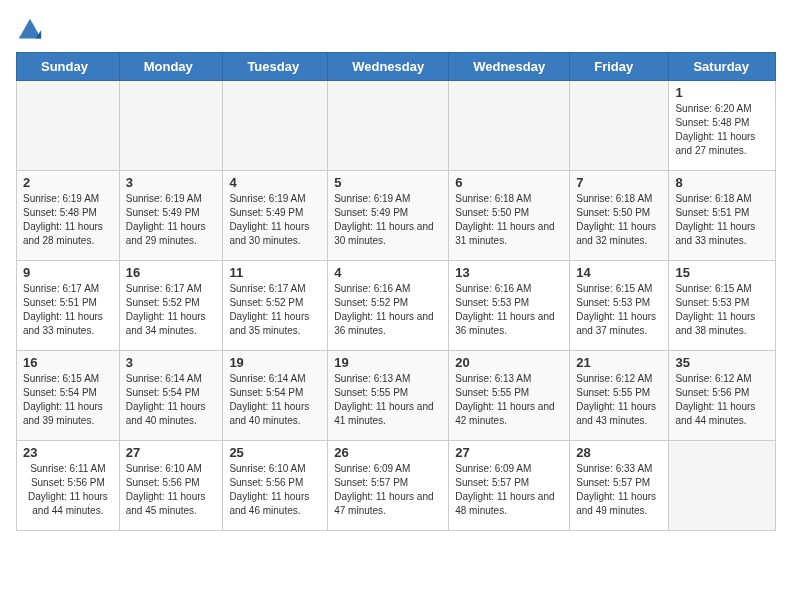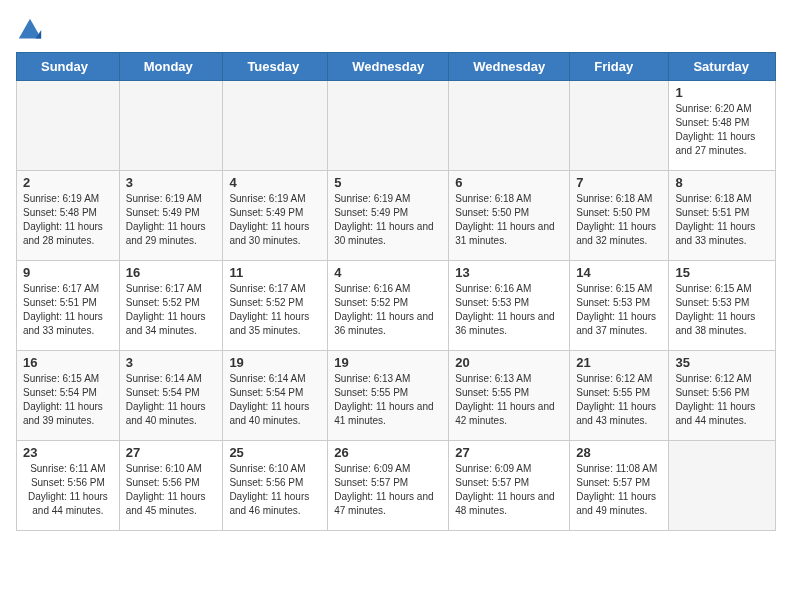--- a/index.html
+++ b/index.html
@@ -302,20 +302,20 @@
 Daylight: 11 hours and 47 minutes.</div>
         </td>
         <td>
           <span class="day-num">27</span>
           <div class="day-info" style="white-space: pre-line;">Sunrise: 6:09 AM
 Sunset: 5:57 PM
 Daylight: 11 hours and 48 minutes.</div>
         </td>
         <td>
           <span class="day-num">28</span>
-          <div class="day-info" style="white-space: pre-line;">Sunrise: 11:08 AM
+          <div class="day-info" style="white-space: pre-line;">Sunrise: 6:33 AM
 Sunset: 5:57 PM
 Daylight: 11 hours and 49 minutes.</div>
         </td>
         <td class="empty"></td>
       </tr>
     </tbody>
 </table>
 
 </body></html>

